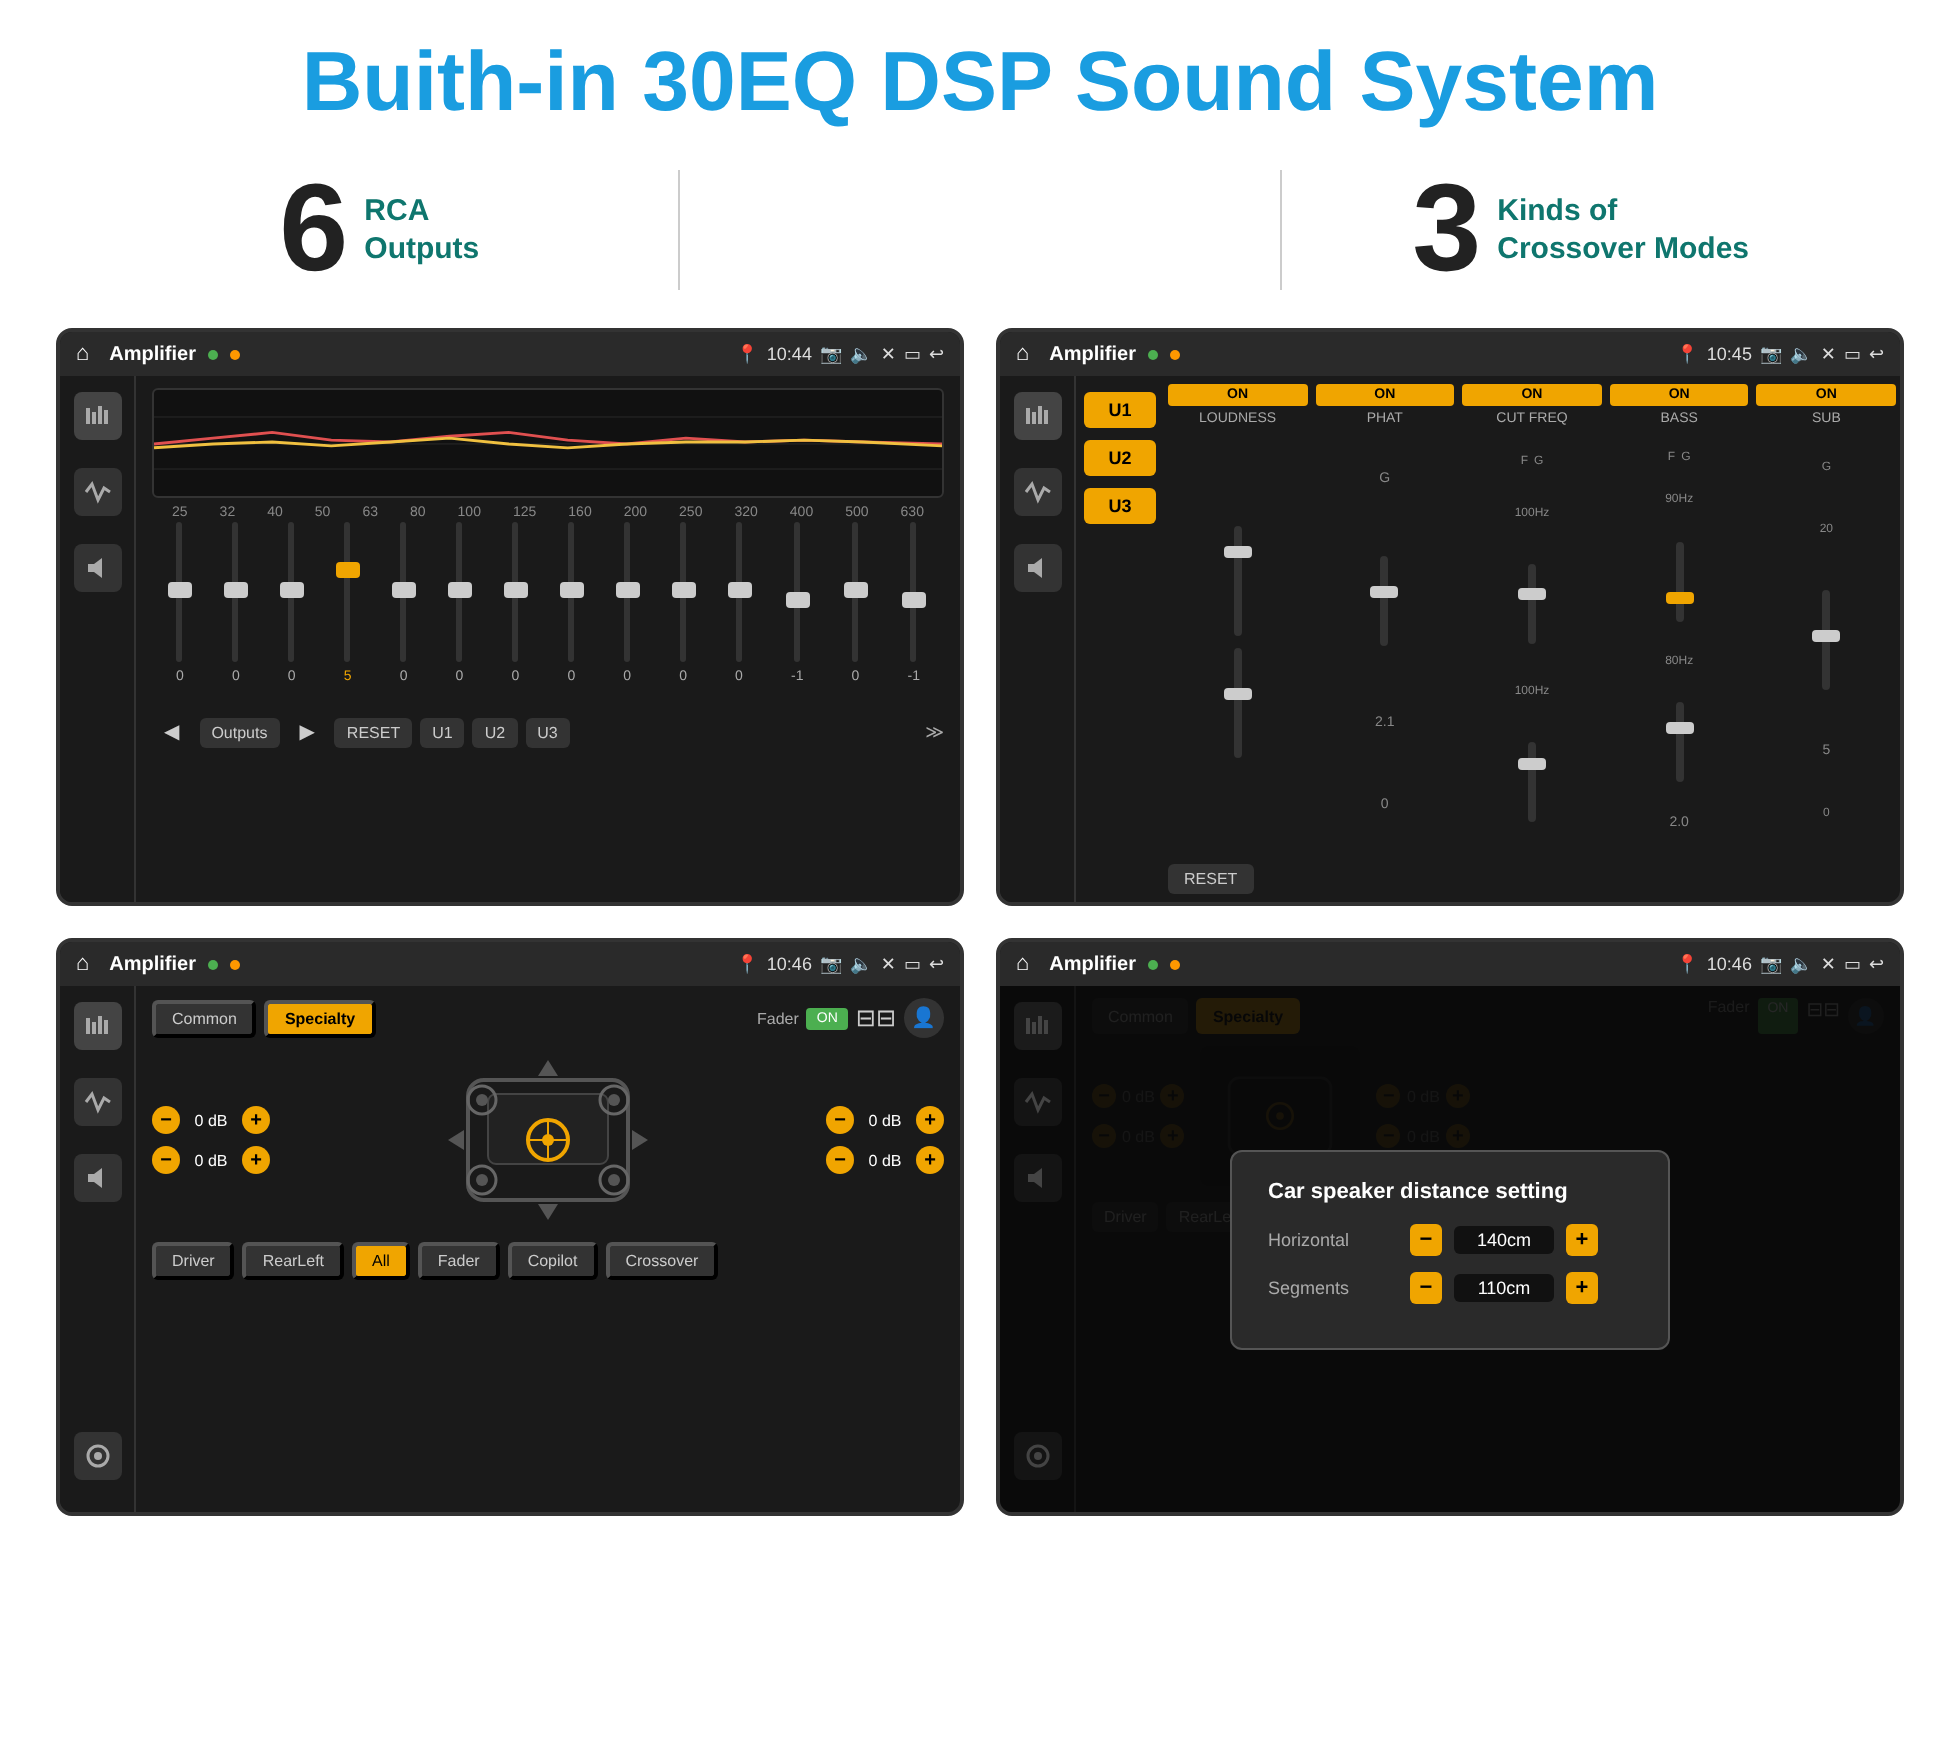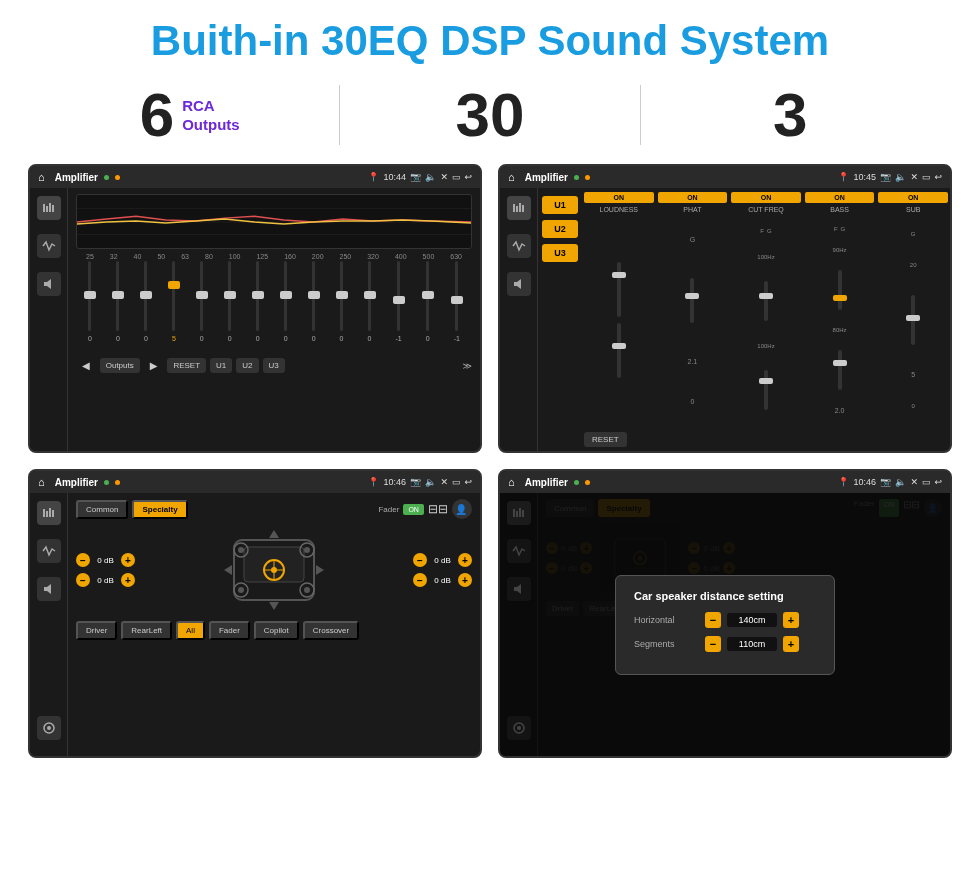--- a/index.html
+++ b/index.html
@@ -37,21 +37,21 @@
       justify-content: center;
     }
     .stat-number {
       font-size: 62px;
       font-weight: 900;
       color: #222;
       line-height: 1;
     }
     .stat-text {
       font-size: 15px;
-      color: #6d28d9;
+      color: #0f766e;
       font-weight: 600;
       line-height: 1.3;
     }
     .stat-divider {
       width: 1px;
       height: 60px;
       background: #ccc;
     }
 
     
@@ -435,25 +435,25 @@
 
 <h1 class="main-title">Buith-in 30EQ DSP Sound System</h1>
 
 <div class="stats-row">
   <div class="stat-item">
     <span class="stat-number">6</span>
     <span class="stat-text">RCA<br>Outputs</span>
   </div>
   <div class="stat-divider"></div>
   <div class="stat-item">
-    <span class="stat-number">30</span>
   </div>
   <div class="stat-divider"></div>
   <div class="stat-item">
     <span class="stat-number">3</span>
+    <span class="stat-text">Kinds of<br>Crossover Modes</span>
   </div>
 </div>
 
 <div class="screens-grid">
 
   <div class="screen-card eq-screen">
     <div class="status-bar">
       <span class="home-icon">⌂</span>
       <span class="app-name">Amplifier</span>
       <span class="status-dot"></span>

